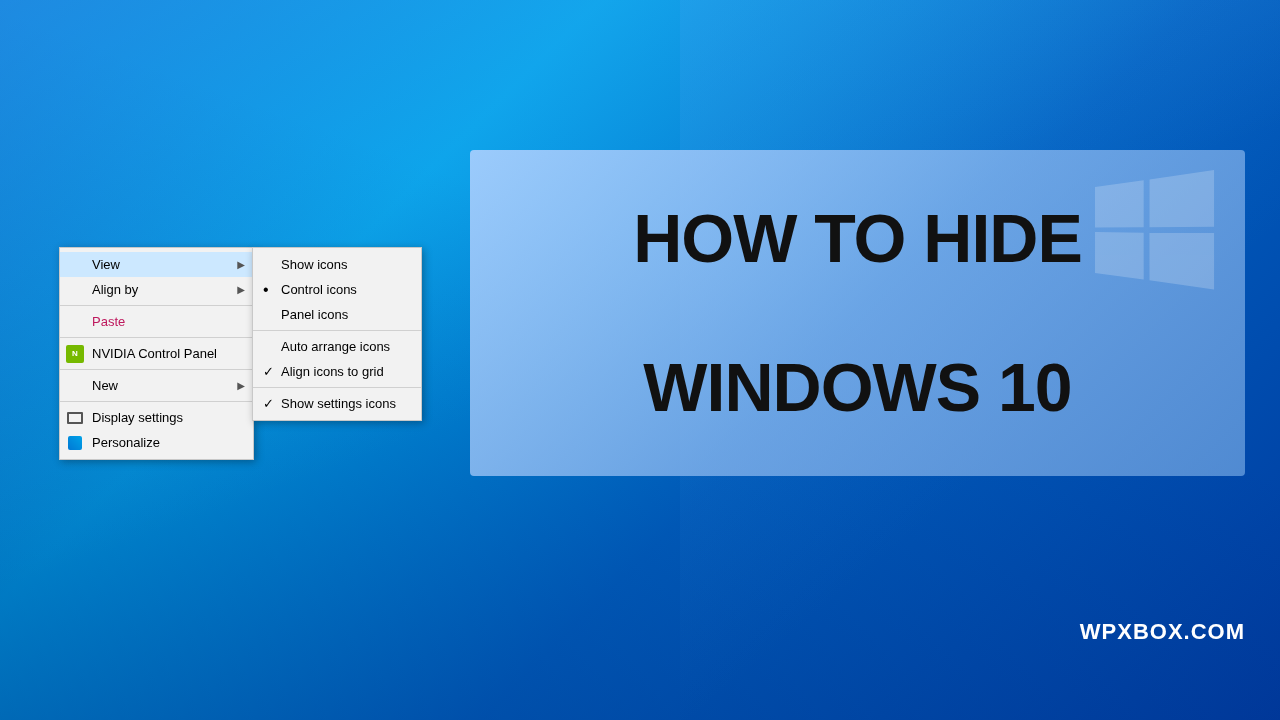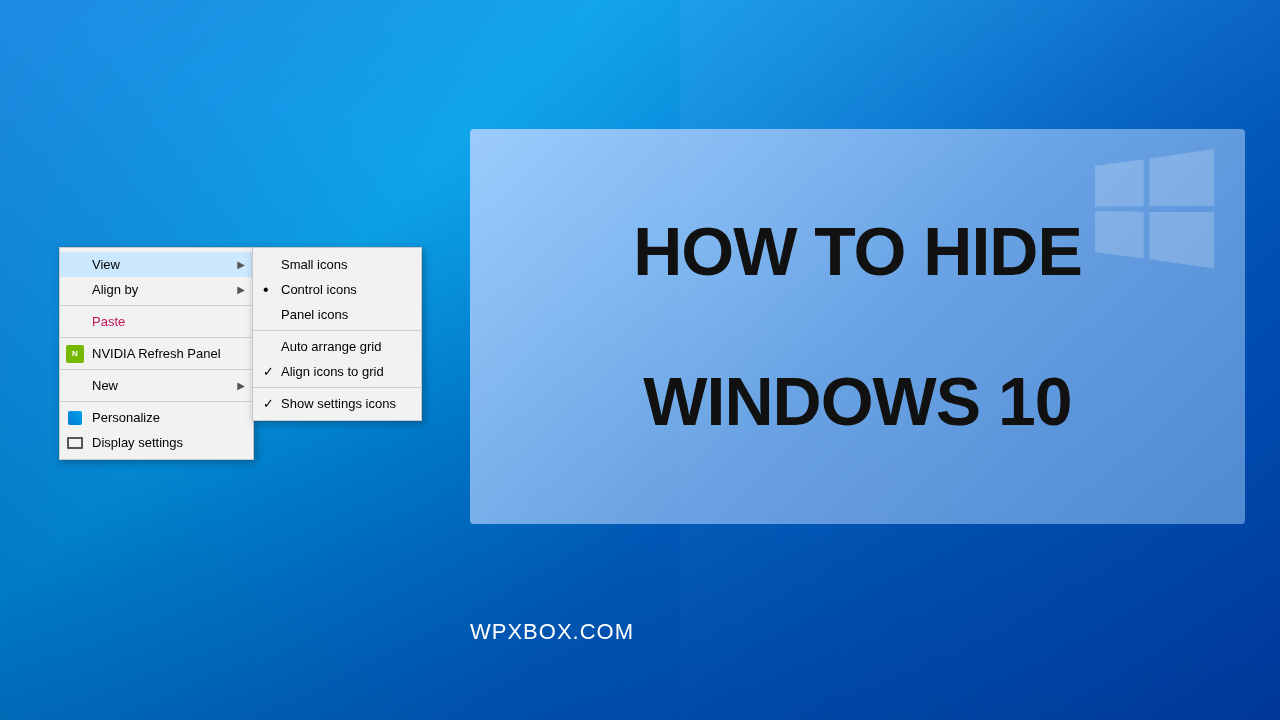--- a/index.html
+++ b/index.html
@@ -133,24 +133,24 @@
 
     .submenu-separator {
       height: 1px;
       background: #d0d0d0;
       margin: 3px 0;
     }
 
     
     .thumbnail-card {
       position: absolute;
-      top: 129px;
+      top: 150px;
       left: 470px;
       width: 775px;
-      height: 395px;
+      height: 326px;
       background: linear-gradient(135deg, rgba(180,210,255,0.85) 0%, rgba(140,185,240,0.75) 50%, rgba(100,155,220,0.8) 100%);
       border-radius: 4px;
       display: flex;
       flex-direction: column;
       align-items: center;
       justify-content: center;
       overflow: hidden;
     }
 
     
@@ -177,23 +177,23 @@
       text-transform: uppercase;
       letter-spacing: -1px;
     }
 
     
     .website-url {
       position: absolute;
       bottom: 75px;
       left: 470px;
       width: 775px;
-      text-align: left;
+      text-align: right;
       font-size: 22px;
-      font-weight: 400;
+      font-weight: 700;
       color: #fff;
       letter-spacing: 1px;
     }
 
     
     .nvidia-icon {
       width: 18px;
       height: 18px;
       background: #76b900;
       border-radius: 2px;
@@ -250,67 +250,67 @@
       <span>Paste</span>
     </div>
 
 
     <div class="menu-separator"></div>
 
     <div class="menu-item">
       <span class="icon-img">
         <span class="nvidia-icon">N</span>
       </span>
-      <span>NVIDIA Refresh Panel</span>
+      <span>NVIDIA Control Panel</span>
     </div>
 
     <div class="menu-separator"></div>
 
     <div class="menu-item">
       <span>New</span>
       <span class="arrow">▶</span>
     </div>
 
     <div class="menu-separator"></div>
+
+    <div class="menu-item">
+      <span class="icon-img">
+        <span class="display-icon"></span>
+      </span>
+      <span>Display settings</span>
+    </div>
 
     <div class="menu-item">
       <span class="icon-img">
         <span class="personalize-icon"></span>
       </span>
       <span>Personalize</span>
     </div>
 
-    <div class="menu-item">
-      <span class="icon-img">
-        <span class="display-icon"></span>
-      </span>
-      <span>Display settings</span>
-    </div>
-
   </div>
 
   <div class="submenu">
 
     <div class="submenu-item">
-      <span>Small icons</span>
+      <span>Show icons</span>
     </div>
 
     <div class="submenu-item">
       <span class="bullet">•</span>
       <span>Control icons</span>
     </div>
 
     <div class="submenu-item">
       <span>Panel icons</span>
     </div>
 
     <div class="submenu-separator"></div>
 
     <div class="submenu-item">
-      <span>Auto arrange grid</span>
+      <span>Auto arrange icons</span>
     </div>
 
     <div class="submenu-item">
       <span class="checkmark">✓</span>
       <span>Align icons to grid</span>
     </div>
 
     <div class="submenu-separator"></div>
 
     <div class="submenu-item">

